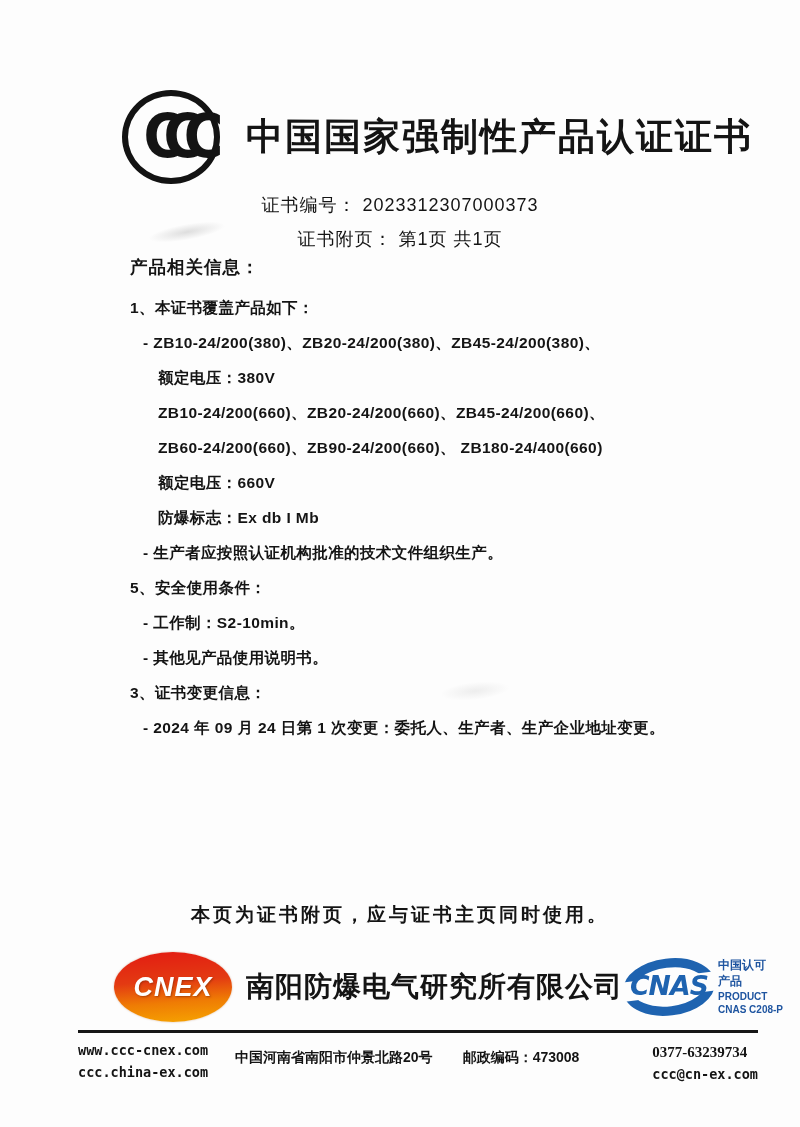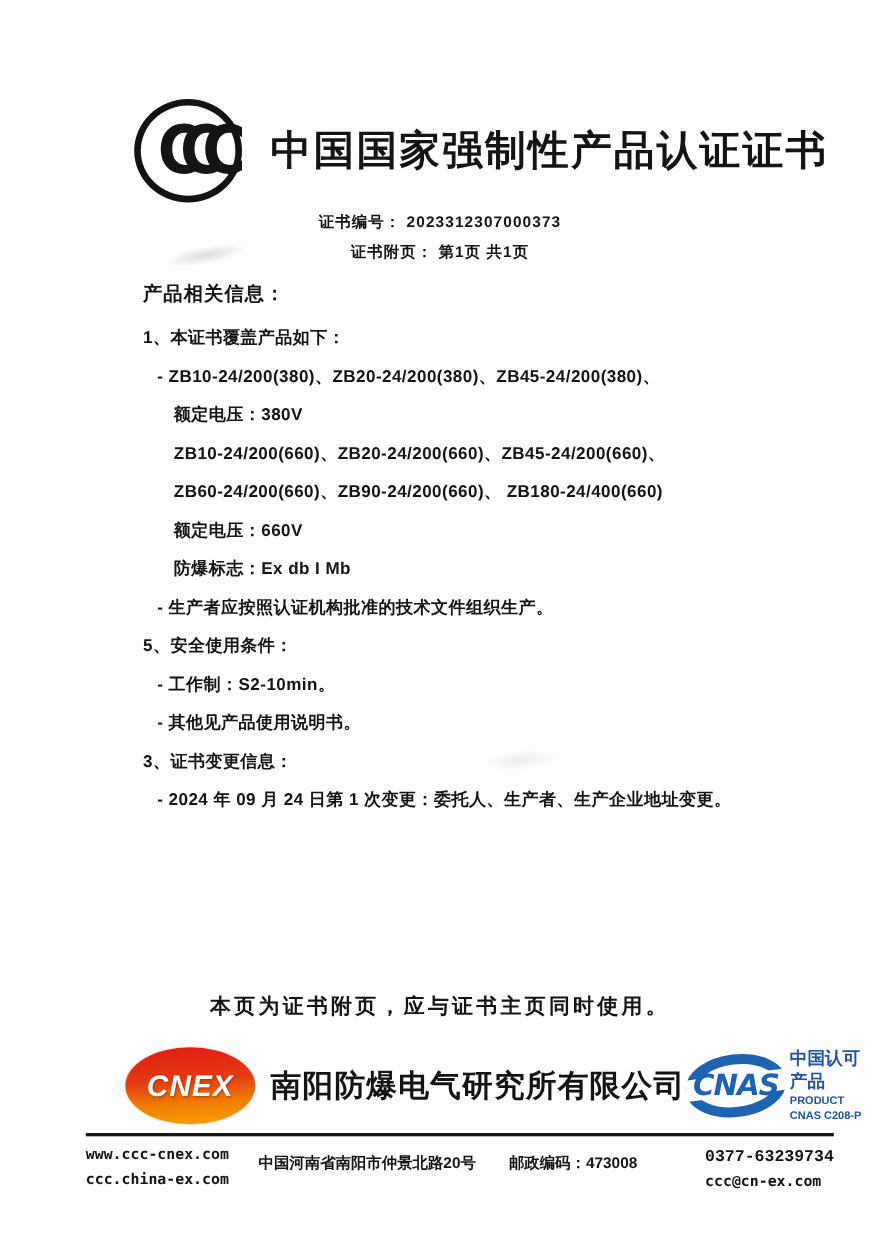--- a/index.html
+++ b/index.html
@@ -24,21 +24,21 @@
     font-weight:bold;font-size:54px;line-height:1;
     letter-spacing:-0.36em;margin-right:-0.1em;
     transform:scaleY(1.12);
   }
   .doc-title{
     margin-left:26px;
     font-size:37px;font-weight:bold;letter-spacing:2px;white-space:nowrap;
   }
   
   .cert-block{position:absolute;top:193px;left:0;width:100%;text-align:center;}
-  .cert-line{font-size:14px;font-weight:bold;letter-spacing:1px;}
+  .cert-line{font-size:18px;font-weight:normal;letter-spacing:1px;}
   .cert-line + .cert-line{margin-top:10px;}
   
   .body{position:absolute;top:255px;left:130px;right:30px;}
   .section-title{font-size:17.5px;font-weight:bold;letter-spacing:1px;margin-bottom:11px;}
   .ln{font-size:15.5px;font-weight:600;line-height:35px;letter-spacing:0.4px;white-space:nowrap;}
   .ln.num{padding-left:0;}
   .ln.dash{padding-left:13px;}
   .ln.ind{padding-left:28px;}
   
   .footer-note{
@@ -55,28 +55,28 @@
   }
   .cnex-logo span{
     color:#ffffff;font-weight:bold;font-style:italic;
     font-size:27px;letter-spacing:1px;
     text-shadow:1px 1px 2px rgba(120,40,0,.55);
   }
   .company{margin-left:14px;font-size:28px;font-weight:bold;letter-spacing:1px;white-space:nowrap;}
   .cnas-group{margin-left:auto;display:flex;align-items:center;}
   .cnas-caption{margin-left:3px;line-height:1.3;white-space:nowrap;}
   .cnas-caption div{font-size:10px;font-weight:bold;color:#1f55a0;}
-  .cnas-caption .cn{font-size:16px;}
+  .cnas-caption .cn{font-size:12px;}
   
   .divider{position:absolute;top:1030px;left:78px;width:680px;height:3px;background:#161616;}
   .bottom-row{position:absolute;top:1040px;left:78px;width:680px;display:flex;align-items:flex-start;}
   .websites{font-family:"DejaVu Sans Mono", monospace;font-size:13.5px;font-weight:600;line-height:1.6;white-space:nowrap;}
   .addr-group{display:flex;gap:30px;margin-left:27px;margin-top:9px;font-size:14px;font-weight:600;white-space:nowrap;}
   .contact{margin-left:auto;font-family:"DejaVu Sans Mono", monospace;font-size:13.5px;font-weight:600;line-height:1.6;text-align:left;white-space:nowrap;}
-  .contact .phone{font-family:Liberation Mono, monospace;font-size:15px;font-weight:bold;}
+  .contact .phone{font-family:Liberation Serif, serif;font-size:15px;font-weight:bold;}
   
   .smudge{position:absolute;pointer-events:none;}
   .smudge.s1{top:224px;left:148px;width:78px;height:16px;transform:rotate(-10deg);
     background:radial-gradient(ellipse at center, rgba(110,110,110,.22), rgba(255,255,255,0) 70%);}
   .smudge.s2{top:682px;left:440px;width:70px;height:18px;transform:rotate(-6deg);
     background:radial-gradient(ellipse at center, rgba(140,140,140,.14), rgba(255,255,255,0) 70%);}
 </style>
 </head>
 <body>
 

